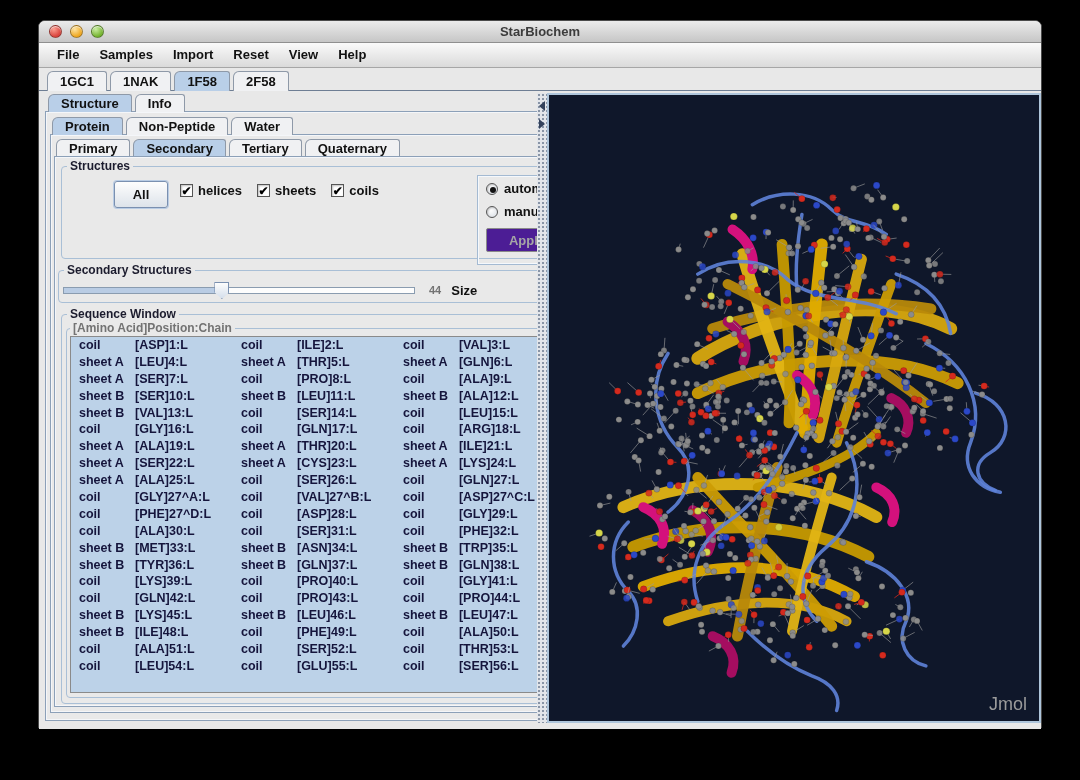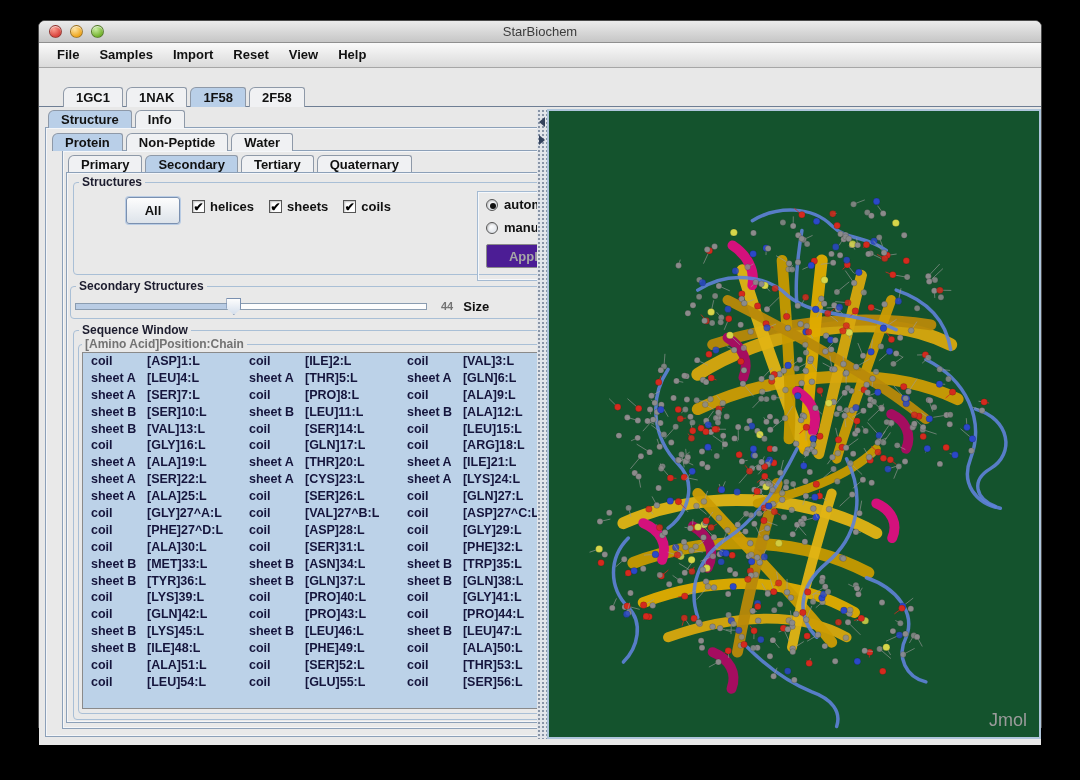--- a/index.html
+++ b/index.html
@@ -12,43 +12,43 @@
             box-shadow:0 12px 34px rgba(0,0,0,.65); }
   .titlebar { position:relative; height:22px; border-radius:6px 6px 0 0;
               background:linear-gradient(#EBEBEB,#C6C6C6); border-bottom:1px solid #8f8f8f; }
   .lights { position:absolute; left:10px; top:4px; display:flex; gap:8px; }
   .light { width:13px; height:13px; border-radius:50%; border:1px solid rgba(0,0,0,.35);
            box-shadow: inset 0 1px 1px rgba(255,255,255,.7); }
   .light.red    { background:radial-gradient(circle at 35% 30%, #fa9d90, #d9433c 70%); }
   .light.yellow { background:radial-gradient(circle at 35% 30%, #fde3a0, #efa71f 70%); }
   .light.green  { background:radial-gradient(circle at 35% 30%, #c9eda0, #74b32f 70%); }
   .title { height:30px; line-height:21px; text-align:center; font-size:13px;
-           font-weight:normal; color:#3c3c3c; }
+           font-weight:bold; color:#3c3c3c; }
 
   .menubar { height:25px; background:linear-gradient(#FAFAFA,#DADADA);
              border-bottom:1px solid #a6a6a6; display:flex; align-items:center; padding-left:8px; }
   .menuitem { font-size:13px; font-weight:bold; color:#111; padding:0 10px; line-height:24px; }
 
   .pdbtabs { height:23px; background:#E8E8E8; border-bottom:1px solid #6E7E94;
-             display:flex; align-items:flex-end; padding-left:24px;margin-top:16px; }
+             display:flex; align-items:flex-end; padding-left:8px; }
 
   .tab { font-size:13px; font-weight:bold; color:#111; background:#F0F1F3;
          border:1px solid #8E99A8; border-bottom:none; border-radius:6px 3px 0 0;
          padding:2px 12px 2px 12px; margin-right:3px; position:relative; top:1px; }
   .tab.sel { background:#B9CFE8; }
 
   .content { position:relative; height:638px; background:#E8E8E8; }
 
   
   .leftpane { position:absolute; left:6px; top:2px; width:555px; height:630px; }
   .tabrow { display:flex; align-items:flex-end; padding-left:3px; }
   .tabrow .tab { padding:1px 12px; }
   .panel1 { border:1px solid #8CA0B8; background:#E9E9E9; height:610px; box-shadow:inset 0 0 0 1px #f4f6f9; }
   .tabrow.lvl2 { padding-top:4px; padding-left:6px; }
-  .panel2 { border:1px solid #8CA0B8; background:#E9E9E9; margin:0 4px 4px 16px; height:579px;
+  .panel2 { border:1px solid #8CA0B8; background:#E9E9E9; margin:0 4px 4px 4px; height:579px;
             box-shadow:inset 0 0 0 1px #f4f6f9; }
   .tabrow.lvl3 { padding-top:3px; padding-left:5px; }
   .panel3 { border:1px solid #8CA0B8; background:#E9E9E9; margin:0 3px 3px 3px; height:551px;
             position:relative; box-shadow:inset 0 0 0 1px #f4f6f9; }
 
   fieldset.group { position:absolute; border:1px solid #A9BFD6; border-radius:4px; background:transparent; }
   fieldset.group > legend { font-size:12px; font-weight:bold; color:#1c1c2e; margin-left:5px; padding:0 3px; }
 
   .structures { left:6px; right:6px; top:2px; height:100px; }
   .structrow { position:relative; height:100%; }
@@ -113,21 +113,21 @@
   
   .divider { position:absolute; left:498px; top:2px; width:10px; height:630px;
              background-color:#E2E5EA;
              background-image:radial-gradient(circle, #8894A6 0.8px, transparent 0.9px);
              background-size:4px 4px; }
   .dtri { position:absolute; left:2px; width:0; height:0; }
   .dtri.left  { top:8px;  border-top:5px solid transparent; border-bottom:5px solid transparent; border-right:6px solid #34425C; }
   .dtri.right { top:26px; border-top:5px solid transparent; border-bottom:5px solid transparent; border-left:6px solid #34425C; }
 
   .viewer { position:absolute; left:508px; top:2px; width:494px; height:630px;
-            background:#14532d; border:2px solid #AEC5DB; }
+            background:#0f172a; border:2px solid #AEC5DB; }
   .viewer svg { position:absolute; inset:0; width:100%; height:100%; }
   .watermark { position:absolute; right:12px; bottom:6px; font-size:18px; color:#9B9B9B; }
 </style>
 </head>
 <body>
 
 <div class="window">
   <div class="titlebar">
     <div class="lights">
       <span class="light red"></span>

